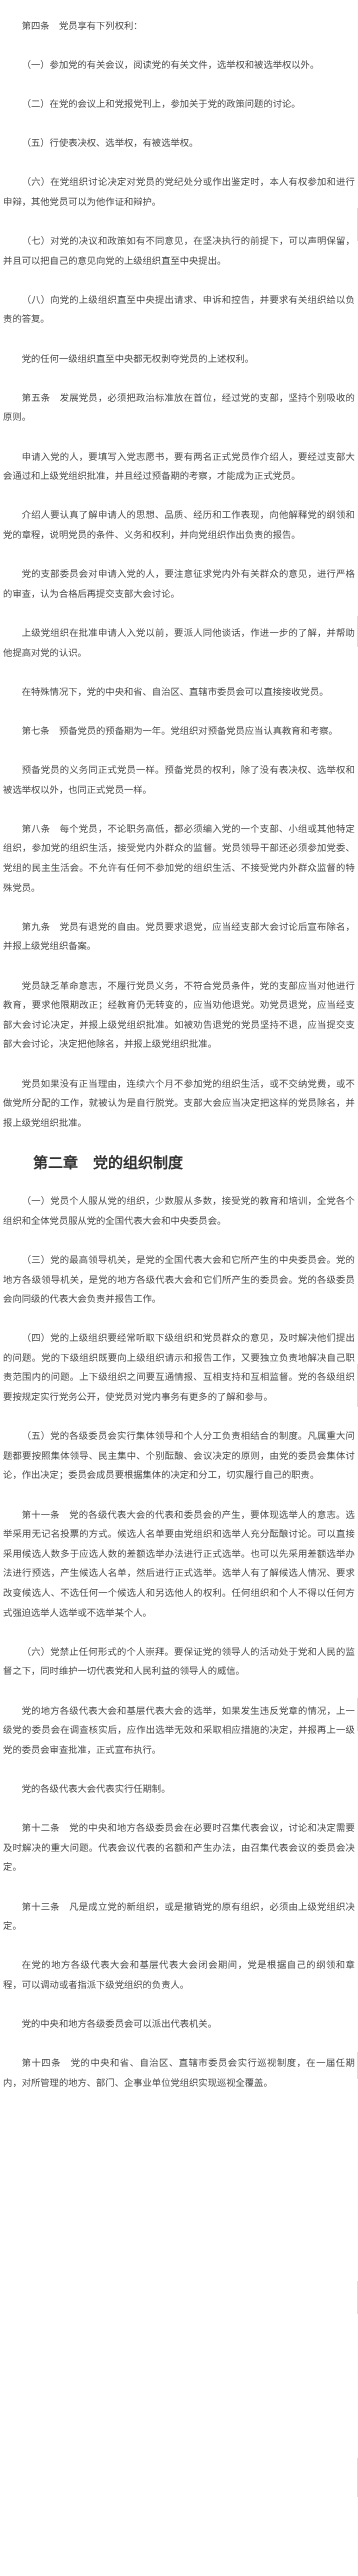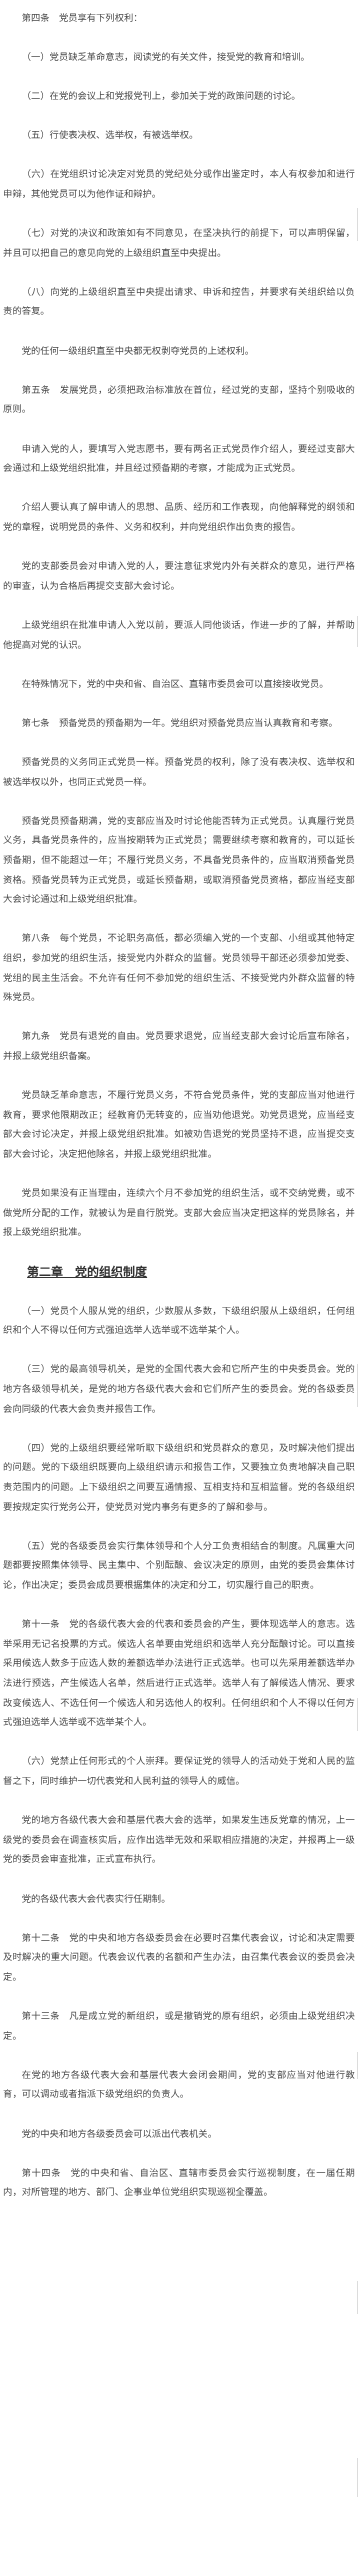--- a/index.html
+++ b/index.html
@@ -19,75 +19,73 @@
   }
   article[data-name="document-body"] {
     padding: 0.5px 4.1px 2.1px 3.1px;
     text-align: justify;
   }
   article p {
     margin: 19.6px 0;
     text-indent: 2em;
   }
   article p:first-child {
-    margin-top: 8px;
+    margin-top: 16px;
   }
   article h2 {
     margin: 19.6px 0;
-    font-size: 12px;
+    font-size: 15px;
     line-height: 19.6px;
     font-weight: 700;
     color: #333333;
     text-indent: 2em;
-    text-decoration: underline;
   }
   .scrollbar-artifact {
     position: absolute;
     right: 1px;
     width: 1px;
     background: #dcdcdc;
   }
 </style>
 </head>
 <body data-name="document-page">
 
 <article data-name="document-body">
     <p data-name="paragraph">第四条　党员享有下列权利：</p>
-    <p data-name="paragraph">（一）党员缺乏革命意志，阅读党的有关文件，接受党的教育和培训。</p>
+    <p data-name="paragraph">（一）参加党的有关会议，阅读党的有关文件，选举权和被选举权以外。</p>
     <p data-name="paragraph">（二）在党的会议上和党报党刊上，参加关于党的政策问题的讨论。</p>
     <p data-name="paragraph">（五）行使表决权、选举权，有被选举权。</p>
     <p data-name="paragraph">（六）在党组织讨论决定对党员的党纪处分或作出鉴定时，本人有权参加和进行申辩，其他党员可以为他作证和辩护。</p>
     <p data-name="paragraph">（七）对党的决议和政策如有不同意见，在坚决执行的前提下，可以声明保留，并且可以把自己的意见向党的上级组织直至中央提出。</p>
     <p data-name="paragraph">（八）向党的上级组织直至中央提出请求、申诉和控告，并要求有关组织给以负责的答复。</p>
     <p data-name="paragraph">党的任何一级组织直至中央都无权剥夺党员的上述权利。</p>
     <p data-name="paragraph">第五条　发展党员，必须把政治标准放在首位，经过党的支部，坚持个别吸收的原则。</p>
     <p data-name="paragraph">申请入党的人，要填写入党志愿书，要有两名正式党员作介绍人，要经过支部大会通过和上级党组织批准，并且经过预备期的考察，才能成为正式党员。</p>
     <p data-name="paragraph">介绍人要认真了解申请人的思想、品质、经历和工作表现，向他解释党的纲领和党的章程，说明党员的条件、义务和权利，并向党组织作出负责的报告。</p>
     <p data-name="paragraph">党的支部委员会对申请入党的人，要注意征求党内外有关群众的意见，进行严格的审查，认为合格后再提交支部大会讨论。</p>
     <p data-name="paragraph">上级党组织在批准申请人入党以前，要派人同他谈话，作进一步的了解，并帮助他提高对党的认识。</p>
     <p data-name="paragraph">在特殊情况下，党的中央和省、自治区、直辖市委员会可以直接接收党员。</p>
     <p data-name="paragraph">第七条　预备党员的预备期为一年。党组织对预备党员应当认真教育和考察。</p>
     <p data-name="paragraph">预备党员的义务同正式党员一样。预备党员的权利，除了没有表决权、选举权和被选举权以外，也同正式党员一样。</p>
-    <p data-name="paragraph">预备党员预备期满，党的支部应当及时讨论他能否转为正式党员。认真履行党员义务，具备党员条件的，应当按期转为正式党员；需要继续考察和教育的，可以延长预备期，但不能超过一年；不履行党员义务，不具备党员条件的，应当取消预备党员资格。预备党员转为正式党员，或延长预备期，或取消预备党员资格，都应当经支部大会讨论通过和上级党组织批准。</p>
     <p data-name="paragraph">第八条　每个党员，不论职务高低，都必须编入党的一个支部、小组或其他特定组织，参加党的组织生活，接受党内外群众的监督。党员领导干部还必须参加党委、党组的民主生活会。不允许有任何不参加党的组织生活、不接受党内外群众监督的特殊党员。</p>
     <p data-name="paragraph">第九条　党员有退党的自由。党员要求退党，应当经支部大会讨论后宣布除名，并报上级党组织备案。</p>
     <p data-name="paragraph">党员缺乏革命意志，不履行党员义务，不符合党员条件，党的支部应当对他进行教育，要求他限期改正；经教育仍无转变的，应当劝他退党。劝党员退党，应当经支部大会讨论决定，并报上级党组织批准。如被劝告退党的党员坚持不退，应当提交支部大会讨论，决定把他除名，并报上级党组织批准。</p>
     <p data-name="paragraph">党员如果没有正当理由，连续六个月不参加党的组织生活，或不交纳党费，或不做党所分配的工作，就被认为是自行脱党。支部大会应当决定把这样的党员除名，并报上级党组织批准。</p>
     <h2 data-name="chapter-heading">第二章　党的组织制度</h2>
-    <p data-name="paragraph">（一）党员个人服从党的组织，少数服从多数，下级组织服从上级组织，任何组织和个人不得以任何方式强迫选举人选举或不选举某个人。</p>
+    <p data-name="paragraph">（一）党员个人服从党的组织，少数服从多数，接受党的教育和培训，全党各个组织和全体党员服从党的全国代表大会和中央委员会。</p>
     <p data-name="paragraph">（三）党的最高领导机关，是党的全国代表大会和它所产生的中央委员会。党的地方各级领导机关，是党的地方各级代表大会和它们所产生的委员会。党的各级委员会向同级的代表大会负责并报告工作。</p>
     <p data-name="paragraph">（四）党的上级组织要经常听取下级组织和党员群众的意见，及时解决他们提出的问题。党的下级组织既要向上级组织请示和报告工作，又要独立负责地解决自己职责范围内的问题。上下级组织之间要互通情报、互相支持和互相监督。党的各级组织要按规定实行党务公开，使党员对党内事务有更多的了解和参与。</p>
     <p data-name="paragraph">（五）党的各级委员会实行集体领导和个人分工负责相结合的制度。凡属重大问题都要按照集体领导、民主集中、个别酝酿、会议决定的原则，由党的委员会集体讨论，作出决定；委员会成员要根据集体的决定和分工，切实履行自己的职责。</p>
     <p data-name="paragraph">第十一条　党的各级代表大会的代表和委员会的产生，要体现选举人的意志。选举采用无记名投票的方式。候选人名单要由党组织和选举人充分酝酿讨论。可以直接采用候选人数多于应选人数的差额选举办法进行正式选举。也可以先采用差额选举办法进行预选，产生候选人名单，然后进行正式选举。选举人有了解候选人情况、要求改变候选人、不选任何一个候选人和另选他人的权利。任何组织和个人不得以任何方式强迫选举人选举或不选举某个人。</p>
     <p data-name="paragraph">（六）党禁止任何形式的个人崇拜。要保证党的领导人的活动处于党和人民的监督之下，同时维护一切代表党和人民利益的领导人的威信。</p>
     <p data-name="paragraph">党的地方各级代表大会和基层代表大会的选举，如果发生违反党章的情况，上一级党的委员会在调查核实后，应作出选举无效和采取相应措施的决定，并报再上一级党的委员会审查批准，正式宣布执行。</p>
     <p data-name="paragraph">党的各级代表大会代表实行任期制。</p>
     <p data-name="paragraph">第十二条　党的中央和地方各级委员会在必要时召集代表会议，讨论和决定需要及时解决的重大问题。代表会议代表的名额和产生办法，由召集代表会议的委员会决定。</p>
     <p data-name="paragraph">第十三条　凡是成立党的新组织，或是撤销党的原有组织，必须由上级党组织决定。</p>
-    <p data-name="paragraph">在党的地方各级代表大会和基层代表大会闭会期间，党的支部应当对他进行教育，可以调动或者指派下级党组织的负责人。</p>
+    <p data-name="paragraph">在党的地方各级代表大会和基层代表大会闭会期间，党是根据自己的纲领和章程，可以调动或者指派下级党组织的负责人。</p>
     <p data-name="paragraph">党的中央和地方各级委员会可以派出代表机关。</p>
     <p data-name="paragraph">第十四条　党的中央和省、自治区、直辖市委员会实行巡视制度，在一届任期内，对所管理的地方、部门、企事业单位党组织实现巡视全覆盖。</p>
   </article>
 
 <div class="scrollbar-artifact" style="top:208px;height:33px;" data-name="scrollbar-artifact"></div>
 <div class="scrollbar-artifact" style="top:616px;height:31px;" data-name="scrollbar-artifact"></div>
 <div class="scrollbar-artifact" style="top:1364px;height:43px;" data-name="scrollbar-artifact"></div>
 <div class="scrollbar-artifact" style="top:1698px;height:33px;" data-name="scrollbar-artifact"></div>
 <div class="scrollbar-artifact" style="top:2052px;height:27px;" data-name="scrollbar-artifact"></div>
 <div class="scrollbar-artifact" style="top:2281px;height:33px;" data-name="scrollbar-artifact"></div>

